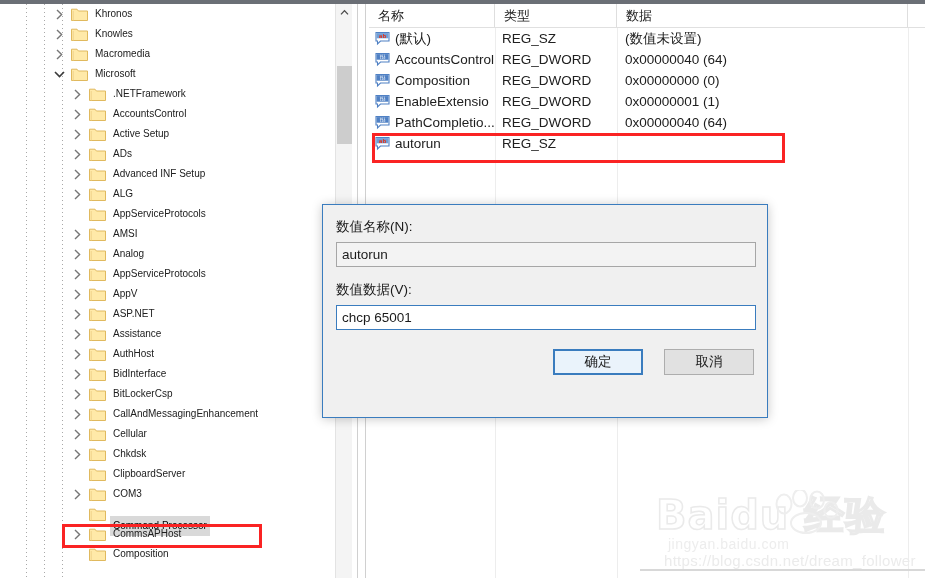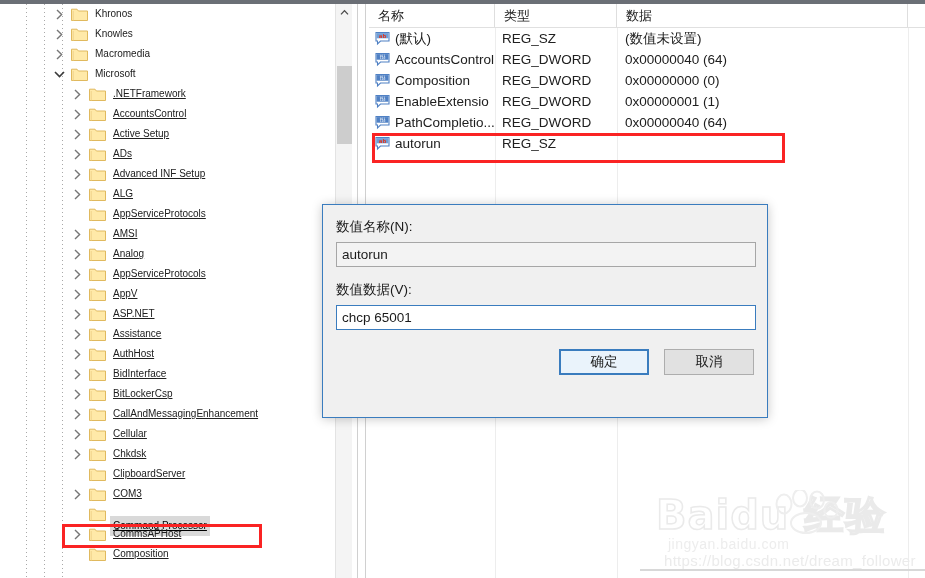--- a/index.html
+++ b/index.html
@@ -72,21 +72,21 @@
     padding: 0 3px;
   }
 
   
   .d1 .chev   { left: 51px; }
   .d1 .folder { left: 71px; }
   .d1 .label  { left: 92px; }
   
   .d2 .chev   { left: 69px; }
   .d2 .folder { left: 89px; }
-  .d2 .label  { left: 110px; text-decoration: underline; }
+  .d2 .label  { left: 110px; }
 
   .tree-row.selected .label {
     background: #d9d9d9;
     color: #000;
     margin-top: 24px;
   }
 
   
   .folder-ico { width: 17px; height: 14px; display: block; }
 
@@ -237,21 +237,21 @@
     outline: none;
   }
   .dlg-input.readonly { background: #f3f3f3; border: 1px solid #a6a6a6; }
   .dlg-input.focused  { border: 1px solid #3a7cbe; background: #ffffff; }
   .spacer-14 { height: 14px; }
 
   .dlg-buttons {
     position: absolute;
     right: 13px; bottom: 13px;
     display: flex;
-    gap: 15px;
+    gap: 21px;
   }
   .dlg-btn {
     width: 90px; height: 26px;
     font-size: 13.5px;
     color: #1a1a1a;
     background: #e1e1e1;
     border: 1px solid #adadad;
     font-family: "Liberation Sans", "DejaVu Sans", sans-serif;
     cursor: default;
   }

